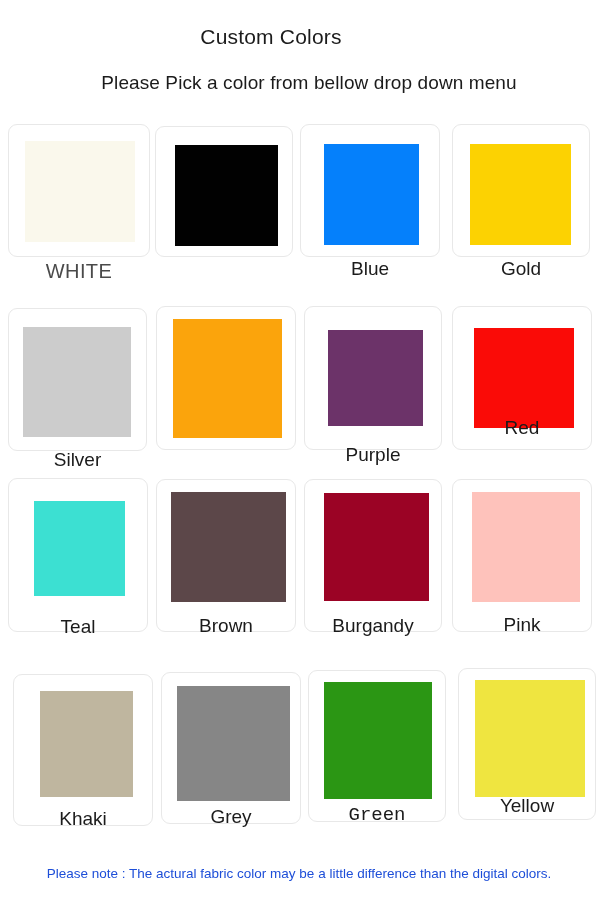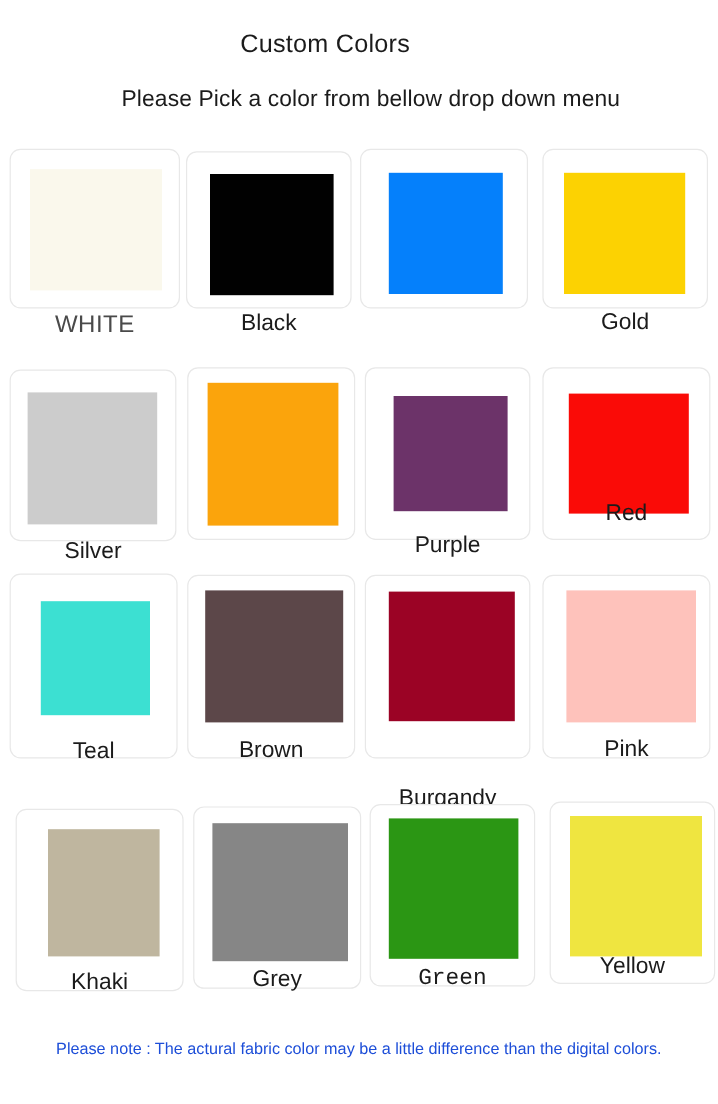--- a/index.html
+++ b/index.html
@@ -103,24 +103,24 @@
   <div class="subtitle">Please Pick a color from bellow drop down menu</div>
 
   <div class="grid">
       <div class="swatch-card" style="left: 8px; top: 124px; width: 142px; height: 133px;">
         <div class="swatch-chip" style="left: 16px; top: 16px; width: 110px; height: 101px; background: rgb(250, 248, 236);"></div>
       </div>
       <div class="swatch-label muted" style="left: 8px; top: 260px; width: 142px;">WHITE</div>
       <div class="swatch-card" style="left: 155px; top: 126px; width: 138px; height: 131px;">
         <div class="swatch-chip" style="left: 19px; top: 18px; width: 103px; height: 101px; background: rgb(1, 1, 1);"></div>
       </div>
-      <div class="swatch-label" style="left: 155px; top: 259px; width: 138px;">Black</div>
       <div class="swatch-card" style="left: 300px; top: 124px; width: 140px; height: 133px;">
         <div class="swatch-chip" style="left: 23px; top: 19px; width: 95px; height: 101px; background: rgb(5, 128, 251);"></div>
       </div>
+      <div class="swatch-label" style="left: 300px; top: 258px; width: 140px;">Blue</div>
       <div class="swatch-card" style="left: 452px; top: 124px; width: 138px; height: 133px;">
         <div class="swatch-chip" style="left: 17px; top: 19px; width: 101px; height: 101px; background: rgb(252, 210, 2);"></div>
       </div>
       <div class="swatch-label" style="left: 452px; top: 258px; width: 138px; text-align: center;">Gold</div>
       <div class="swatch-card" style="left: 8px; top: 308px; width: 139px; height: 143px;">
         <div class="swatch-chip" style="left: 14px; top: 18px; width: 108px; height: 110px; background: rgb(204, 204, 204);"></div>
       </div>
       <div class="swatch-label" style="left: 8px; top: 449px; width: 139px;">Silver</div>
       <div class="swatch-card" style="left: 156px; top: 306px; width: 140px; height: 144px;">
         <div class="swatch-chip" style="left: 16px; top: 12px; width: 109px; height: 119px; background: rgb(251, 164, 12);"></div>
@@ -137,21 +137,21 @@
         <div class="swatch-chip" style="left: 25px; top: 22px; width: 91px; height: 95px; background: rgb(60, 224, 210);"></div>
       </div>
       <div class="swatch-label" style="left: 8px; top: 616px; width: 140px;">Teal</div>
       <div class="swatch-card" style="left: 156px; top: 479px; width: 140px; height: 153px;">
         <div class="swatch-chip" style="left: 14px; top: 12px; width: 115px; height: 110px; background: rgb(92, 71, 73);"></div>
       </div>
       <div class="swatch-label" style="left: 156px; top: 615px; width: 140px;">Brown</div>
       <div class="swatch-card" style="left: 304px; top: 479px; width: 138px; height: 153px;">
         <div class="swatch-chip" style="left: 19px; top: 13px; width: 105px; height: 108px; background: rgb(155, 3, 37);"></div>
       </div>
-      <div class="swatch-label" style="left: 304px; top: 615px; width: 138px; margin-top: 40px;">Burgandy</div>
+      <div class="swatch-label" style="left: 304px; top: 615px; width: 138px;">Burgandy</div>
       <div class="swatch-card" style="left: 452px; top: 479px; width: 140px; height: 153px;">
         <div class="swatch-chip" style="left: 19px; top: 12px; width: 108px; height: 110px; background: rgb(254, 194, 187);"></div>
       </div>
       <div class="swatch-label" style="left: 452px; top: 614px; width: 140px;">Pink</div>
       <div class="swatch-card" style="left: 13px; top: 674px; width: 140px; height: 152px;">
         <div class="swatch-chip" style="left: 26px; top: 16px; width: 93px; height: 106px; background: rgb(191, 182, 159);"></div>
       </div>
       <div class="swatch-label" style="left: 13px; top: 808px; width: 140px;">Khaki</div>
       <div class="swatch-card" style="left: 161px; top: 672px; width: 140px; height: 152px;">
         <div class="swatch-chip" style="left: 15px; top: 13px; width: 113px; height: 115px; background: rgb(134, 134, 134);"></div>

